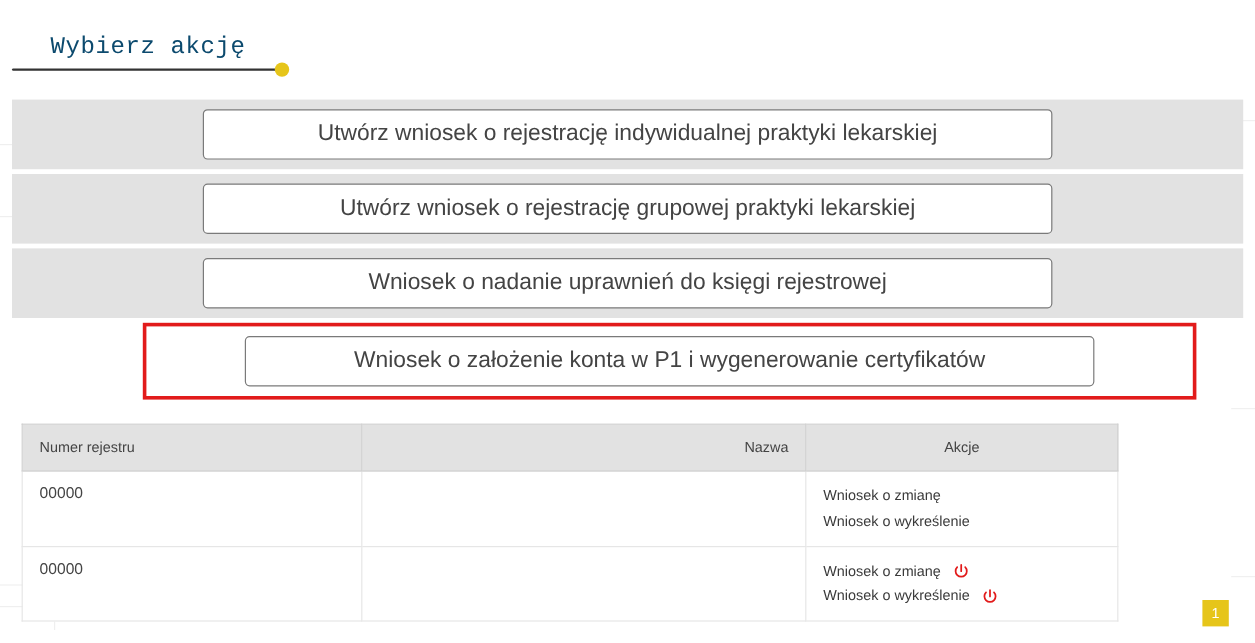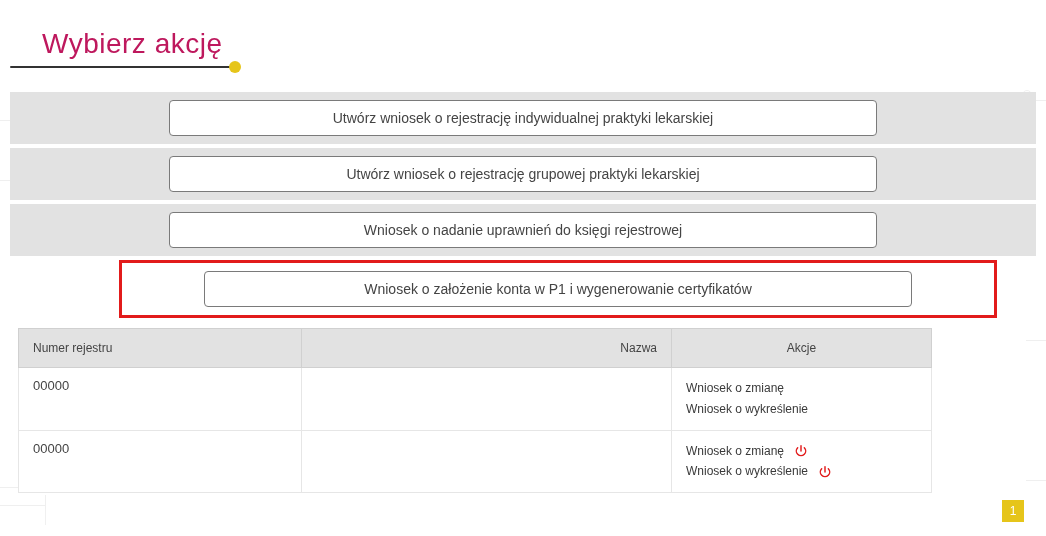--- a/index.html
+++ b/index.html
@@ -22,25 +22,26 @@
     .bg-deco .hline { position: absolute; height: 1px; background: #999; }
     .bg-deco .vline { position: absolute; width: 1px; background: #999; }
     .bg-deco .circle { position: absolute; width: 10px; height: 10px; border: 1px solid #999; border-radius: 50%; background:#fff; }
 
     .content {
       position: relative;
       padding: 28px 10px 10px 10px;
     }
 
     h1.title {
-      font-size: 28px;
+      font-size: 20px;
       font-weight: 400;
-      color: #be185d;
+      color: #0c4a6e;
       margin: 0 0 6px 32px;
       letter-spacing: 0.5px;
+      font-family: Liberation Mono, monospace;
     }
 
     .title-rule {
       position: relative;
       height: 2px;
       background: #333;
       margin: 0 0 24px 0;
       width: 225px;
       border-radius: 2px;
     }
@@ -62,33 +63,33 @@
       display: flex;
       justify-content: center;
     }
     .action-button {
       width: 708px;
       background: #ffffff;
       border: 1px solid #7a7a7a;
       border-radius: 4px;
       padding: 9px 16px;
       text-align: center;
-      font-size: 14px;
+      font-size: 19px;
       color: #444;
       cursor: pointer;
     }
 
     .highlight-wrapper {
       border: 3px solid #e21b1b;
       padding: 8px 0;
       display: flex;
       justify-content: center;
       background: #fff;
       margin-top: 4px;
-      margin-bottom: 10px;
+      margin-bottom: 20px;
       width: 878px;
       margin-left: 109px;
     }
 
     .subtext {
       font-size: 14px;
       color: #3a3a3a;
       margin: 6px 0 14px 36px;
     }
 

